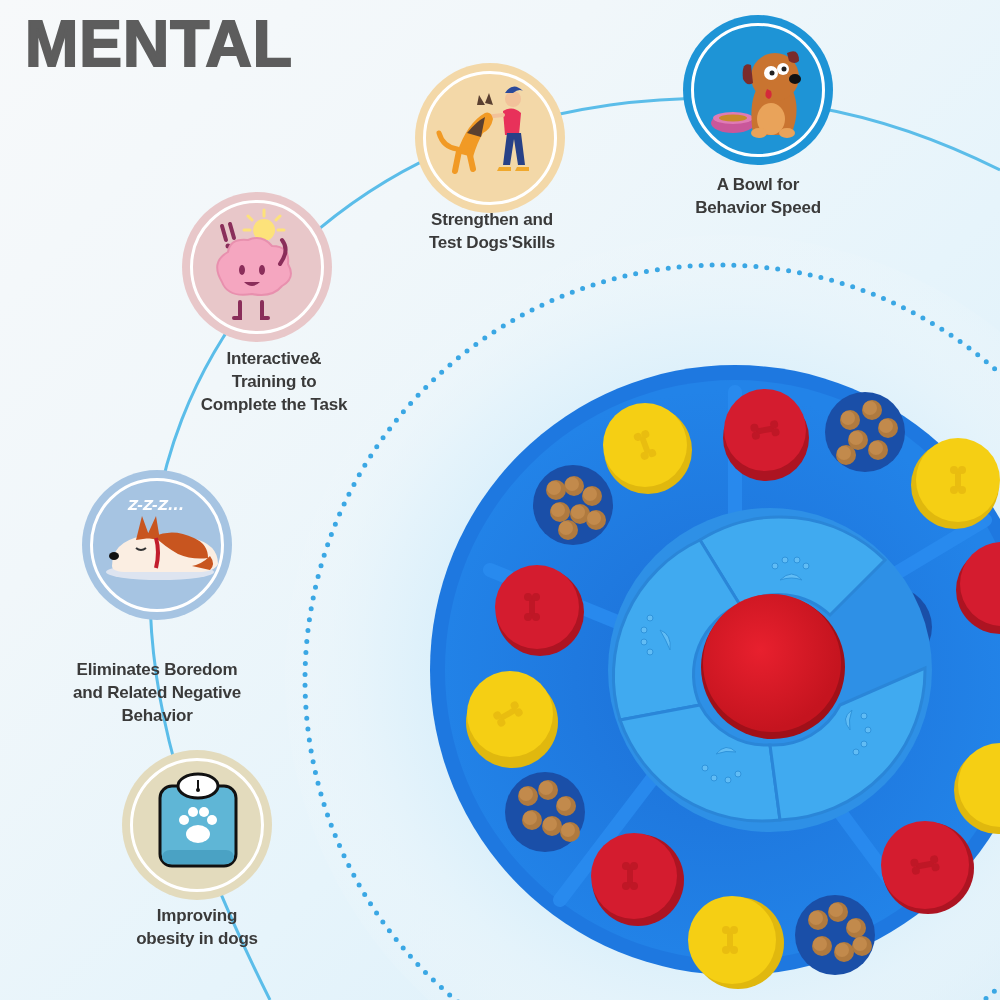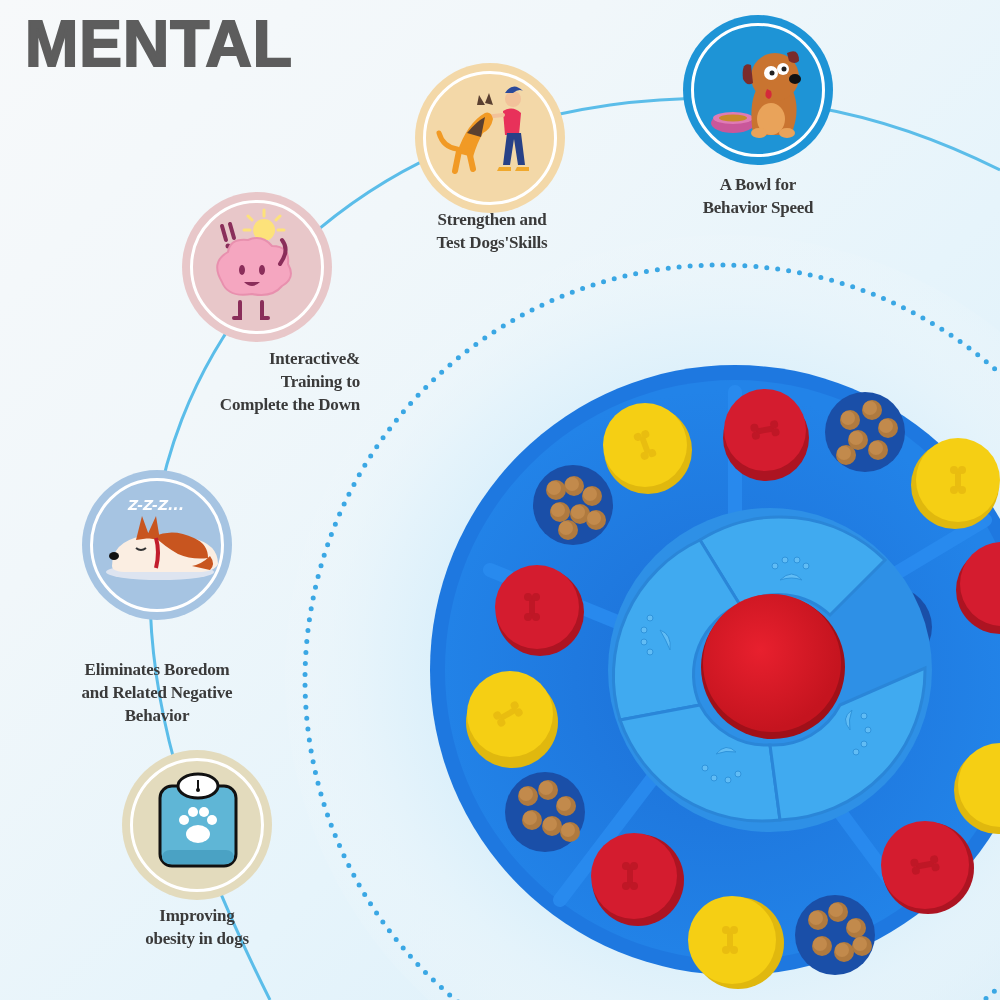--- a/index.html
+++ b/index.html
@@ -18,21 +18,21 @@
   .bg-svg { position: absolute; left: 0; top: 0; }
   .feature { position: absolute; text-align: center; }
   .feature .disc {
     position: absolute; border-radius: 50%;
   }
   .feature .disc .ring {
     position: absolute; inset: 8px; border: 3px solid #fff; border-radius: 50%;
   }
   .feature .disc svg { position: absolute; left: 0; top: 0; }
   .label {
-    position: absolute; font-family: Liberation Serif, serif; font-weight: bold;
+    position: absolute; font-family: Liberation Sans, sans-serif; font-weight: bold;
     font-size: 17px; line-height: 23px; color: #3a3a3a; text-align: center; white-space: nowrap;
     letter-spacing: -0.2px;
   }
   .toy { position: absolute; left: 0; top: 0; }
 </style>
 </head>
 <body>
 
 <svg class="bg-svg" width="1000" height="1000">
   <defs>
@@ -115,24 +115,24 @@
       <circle cx="46" cy="54" r="2.5" fill="#8a2e5a"></circle>
         <circle cx="54" cy="52" r="2.5" fill="#8a2e5a"></circle>
       <path d="M40 90 q-12 -20 6 -30 q2 -14 20 -12 q14 -6 24 6 q18 0 16 18 q8 14 -6 22 q-10 12 -30 8 q-24 4 -30 -12 z" fill="#f5a6c0" stroke="#e890ae" stroke-width="2"></path>
       <ellipse cx="60" cy="78" rx="3" ry="5" fill="#8a2e5a"></ellipse>
         <ellipse cx="80" cy="78" rx="3" ry="5" fill="#8a2e5a"></ellipse>
       <path d="M62 90 q8 8 16 0 z" fill="#8a2e5a"></path>
       <path d="M58 110 v16 h-6 M80 110 v16 h6" stroke="#8a2e5a" stroke-width="4" fill="none" stroke-linecap="round"></path>
       <path d="M98 72 q10 -14 2 -24" stroke="#8a2e5a" stroke-width="4" fill="none" stroke-linecap="round"></path>
     </svg>
   </div>
-  <div class="label" style="left:160px;top:347px;width:200px;text-align:right;">
+  <div class="label" style="left:174px;top:347px;width:200px;">
     <div>Interactive&amp;</div>
     <div>Training to</div>
-    <div>Complete the Down</div>
+    <div>Complete the Task</div>
   </div>
 </div>
 
 <div class="feature">
   <div class="disc" style="left:82px;top:470px;width:150px;height:150px;background:#a6c4e2;">
     <div class="ring"></div>
     <svg width="150" height="150" viewBox="0 0 150 150">
       <text x="46" y="40" font-family="DejaVu Sans, sans-serif" font-weight="bold" font-size="14" fill="#fff" font-style="italic">Z-Z-Z...</text>
       <ellipse cx="78" cy="102" rx="54" ry="8" fill="#dde4f0"></ellipse>
       <path d="M30 96 q0 -24 30 -30 q30 -4 50 2 q26 6 26 26 q-4 8 -20 8 h-70 q-16 0 -16 -6 z" fill="#fbeee2"></path>

